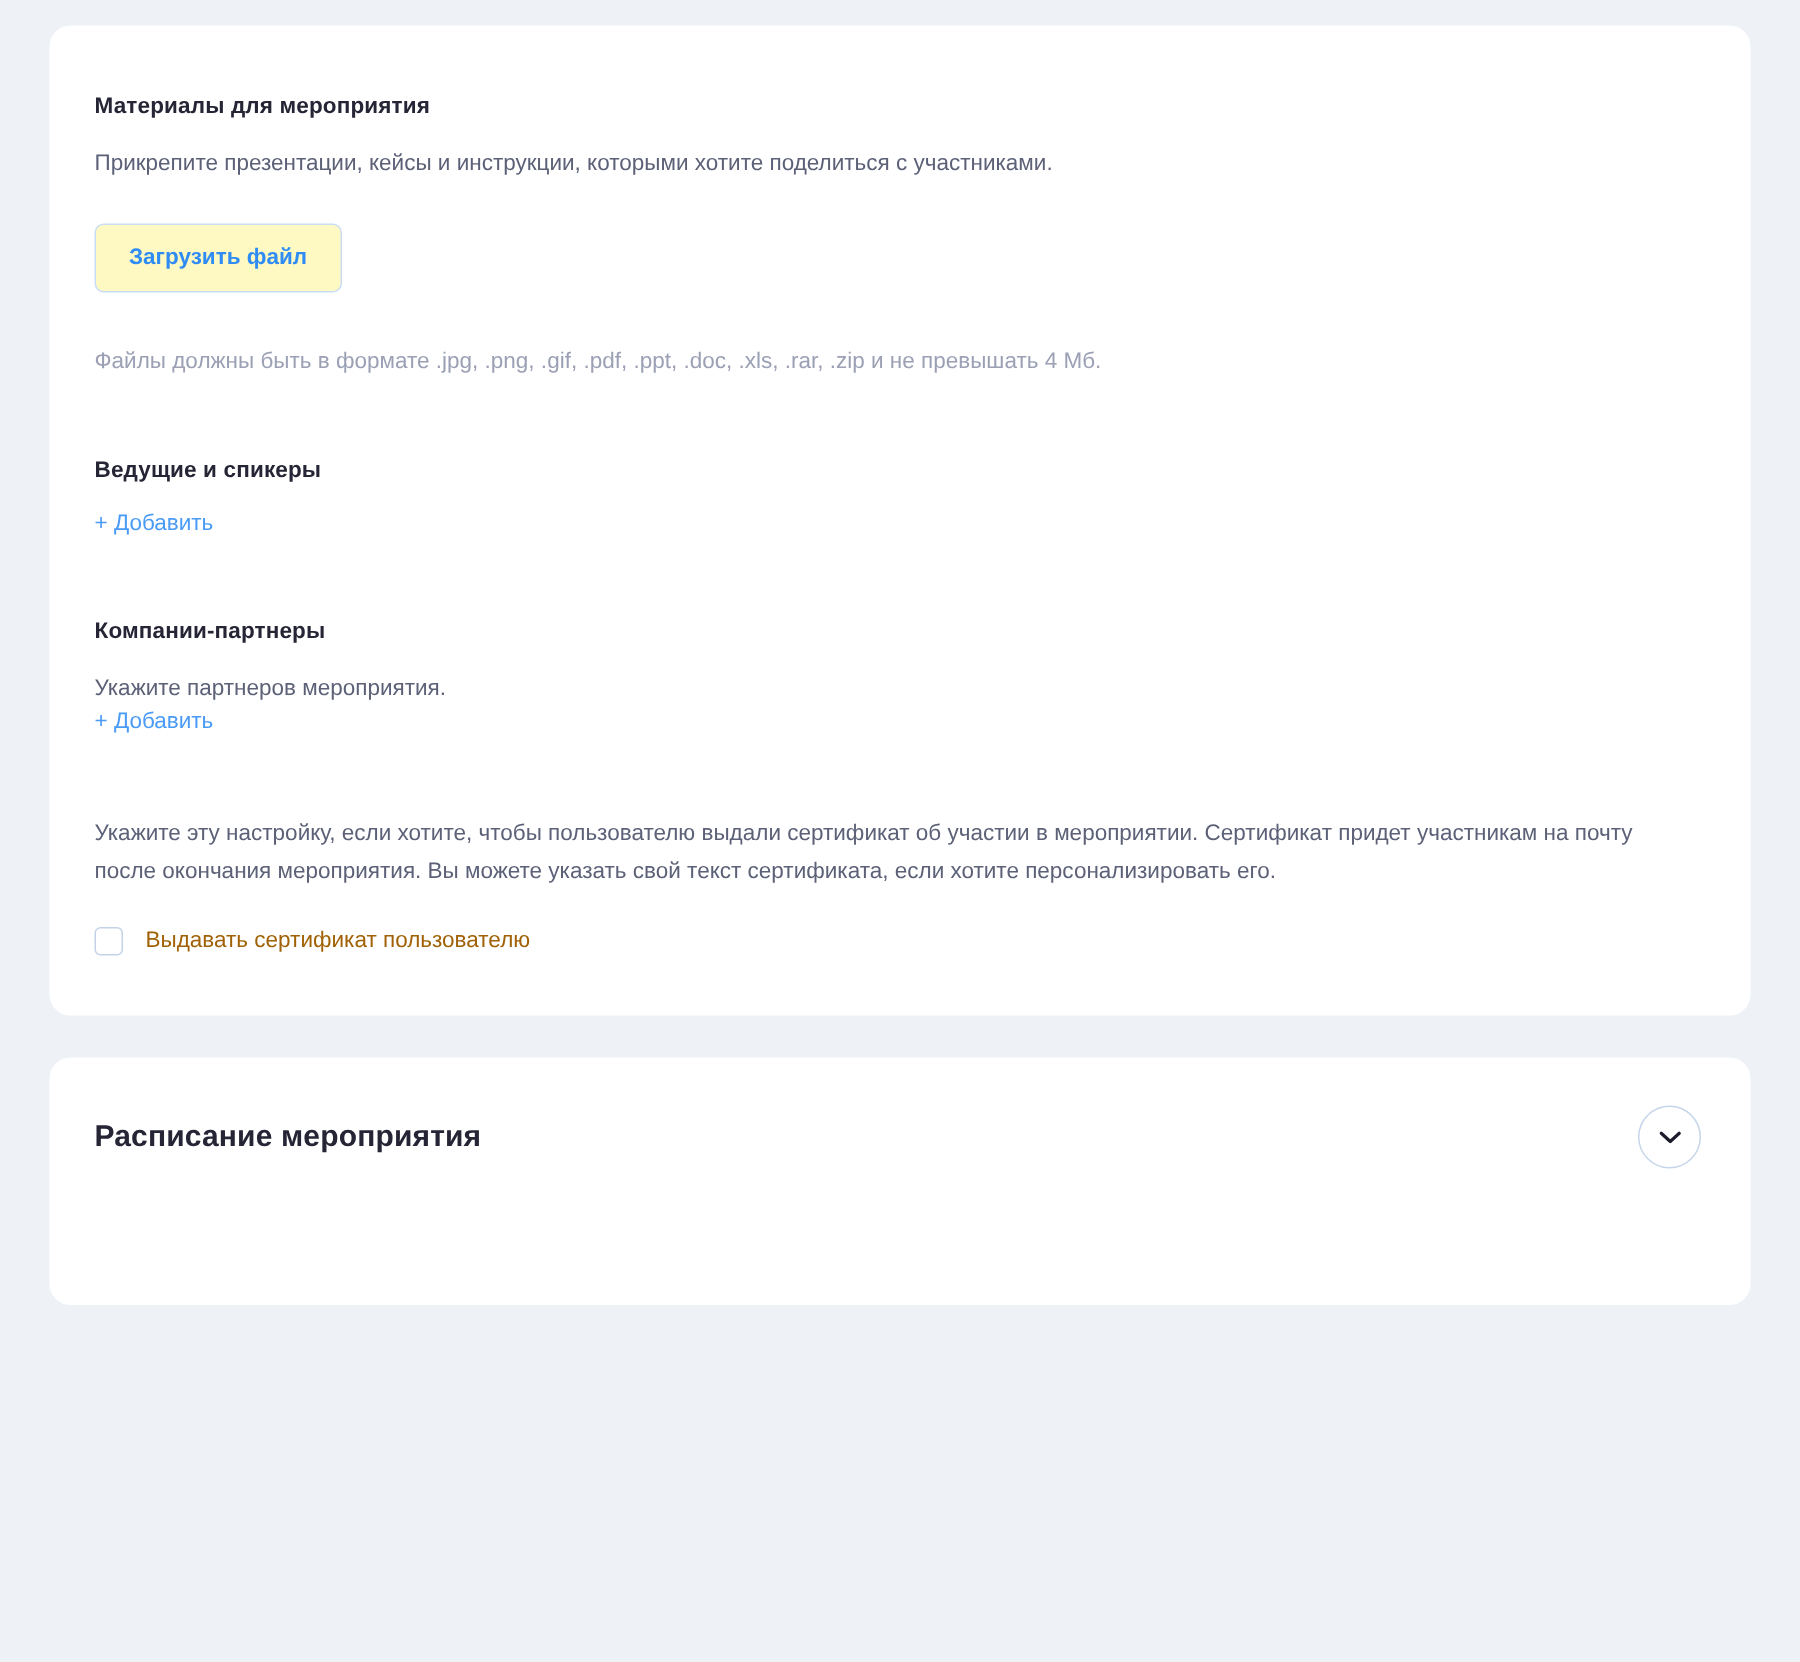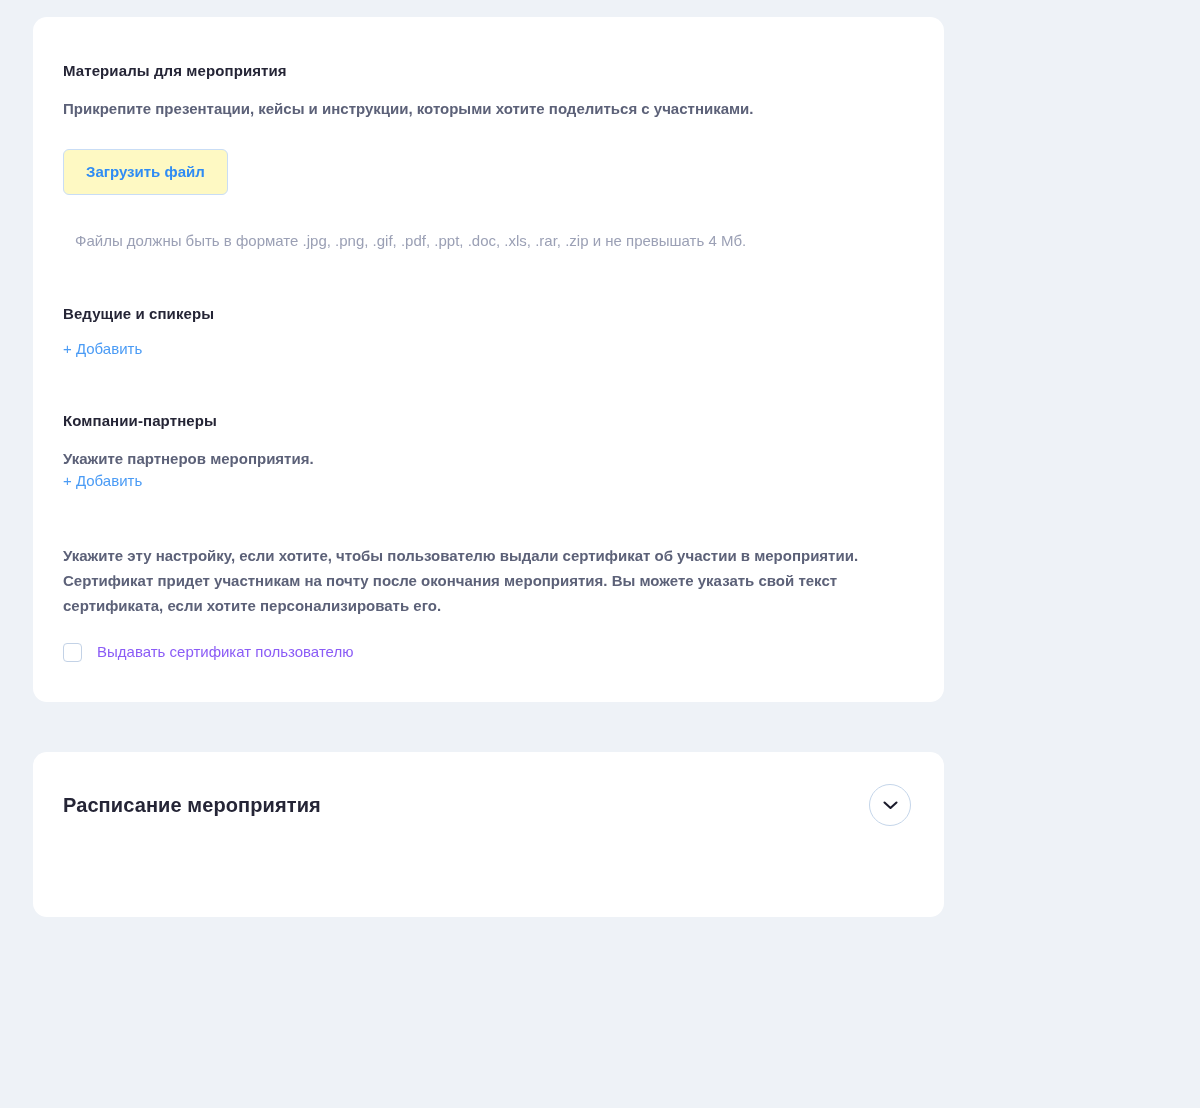--- a/index.html
+++ b/index.html
@@ -20,21 +20,21 @@
     width: 1200px;
     height: 1108px;
     box-sizing: border-box;
     padding: 17px 33px 18px 33px;
   }
 
   .card {
     background: #ffffff;
     border-radius: 14px;
     box-sizing: border-box;
-    width: 911px;
+    width: 1134px;
   }
 
   
   .card-materials {
     padding: 44px 30px 40px 30px;
   }
 
   .section + .section {
     margin-top: 52px;
   }
@@ -47,21 +47,20 @@
     margin: 0 0 15px 0;
     letter-spacing: 0.1px;
   }
 
   .sec-desc {
     font-size: 15px;
     color: #5c6178;
     line-height: 25px;
     margin: 0;
     max-width: 1020px;
-    font-weight: bold;
   }
 
   .sec-desc.wide {
     max-width: 1065px;
   }
 
   
   .upload-btn {
     display: inline-block;
     margin-top: 28px;
@@ -73,21 +72,21 @@
     border-radius: 6px;
     color: #2f8cf4;
     font-size: 15px;
     font-weight: bold;
     cursor: pointer;
     font-family: inherit;
     box-sizing: border-box;
   }
 
   .upload-hint {
-    margin: 35px 0 0 12px;
+    margin: 35px 0 0 0;
     font-size: 15px;
     color: #9ba0b5;
     line-height: 22px;
   }
 
   .add-link {
     display: inline-block;
     font-size: 15px;
     color: #4a9bf5;
     text-decoration: none;
@@ -109,28 +108,28 @@
     border-radius: 4px;
     background: #ffffff;
     box-sizing: border-box;
     flex: 0 0 auto;
     cursor: pointer;
   }
 
   .check-label {
     margin-left: 15px;
     font-size: 15px;
-    color: #8b5cf6;
+    color: #a16207;
     line-height: 20px;
     cursor: pointer;
   }
 
   
   .card-schedule {
-    margin-top: 50px;
+    margin-top: 28px;
     padding: 40px 30px 58px 30px;
     position: relative;
     min-height: 165px;
   }
 
   .card-title {
     font-size: 20px;
     font-weight: bold;
     color: #252536;
     line-height: 26px;

